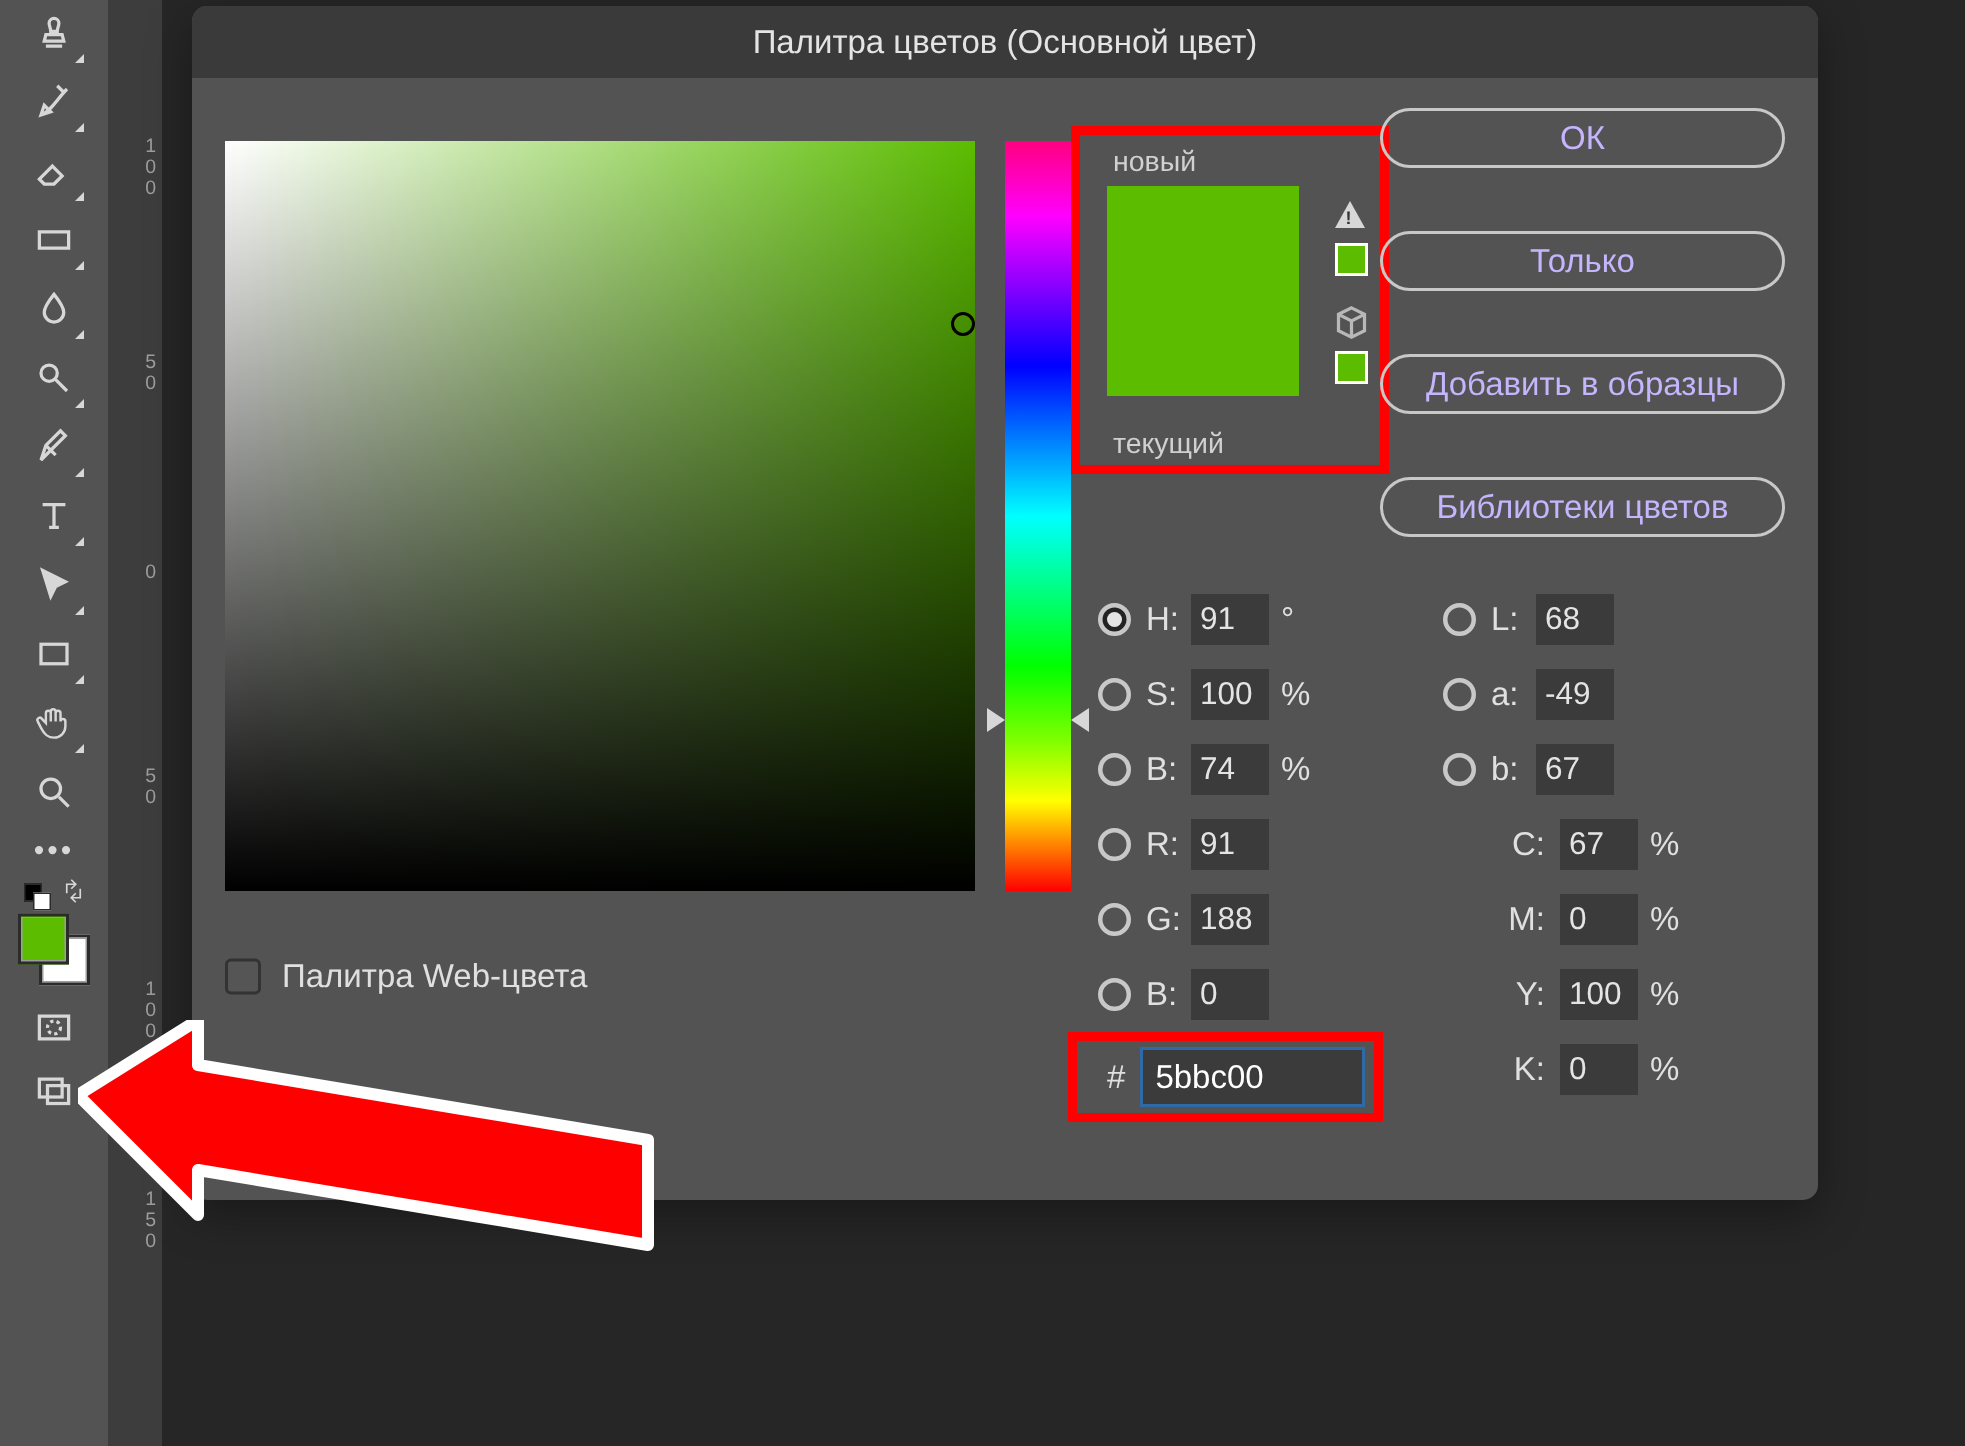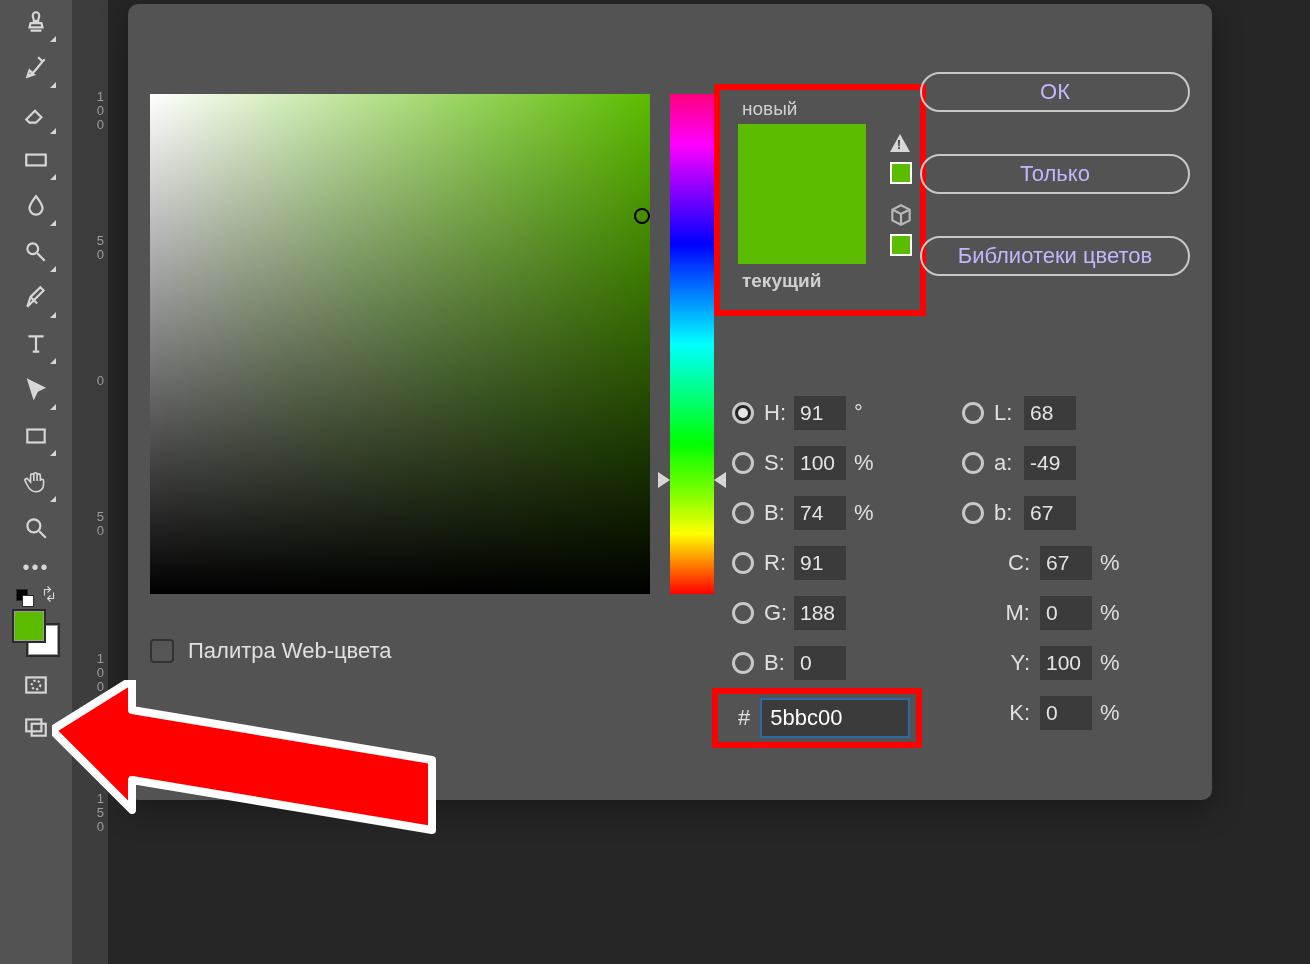--- a/index.html
+++ b/index.html
@@ -50,21 +50,21 @@
   .hue-handles { position:absolute; top:0; left:0; width:100%; height:100%; }
   .hue-handle-l, .hue-handle-r { position:absolute; width:0; height:0; top:378px; }
   .hue-handle-l { left:-12px; border-top:8px solid transparent; border-bottom:8px solid transparent; border-left:12px solid #d7d7d7; }
   .hue-handle-r { right:-12px; border-top:8px solid transparent; border-bottom:8px solid transparent; border-right:12px solid #d7d7d7; }
 
   
   .preview { position:absolute; left:596px; top:90px; width:192px; height:212px; }
   .hl-preview { position:absolute; left:-10px; top:-10px; right:-10px; bottom:-10px; border:6px solid #ff0000; }
   .preview .lbl { color:#d0d0d0; font-size:19px; }
   .preview .lbl.new { position:absolute; left:18px; top:4px; }
-  .preview .lbl.cur { position:absolute; left:18px; top:176px;font-weight:bold; }
+  .preview .lbl.cur { position:absolute; left:18px; top:192px; }
   .preview .patch { position:absolute; left:14px; top:30px; width:128px; height:140px; background:#5bbc00; }
   .preview .warn { position:absolute; right:6px; top:40px; width:0; height:0; border-left:10px solid transparent; border-right:10px solid transparent; border-bottom:18px solid #d7d7d7; }
   .preview .warn::after{ content:"!"; position:absolute; left:-3px; top:4px; color:#333; font-size:12px; font-weight:bold;}
   .preview .mini1 { position:absolute; right:4px; top:68px; width:22px; height:22px; background:#5bbc00; border:2px solid #fff; }
   .preview .cube svg{ width:26px; height:26px; stroke:#b8b8b8; fill:none; stroke-width:2;}
   .preview .cube { position:absolute; right:2px; top:108px; }
   .preview .mini2 { position:absolute; right:4px; top:140px; width:22px; height:22px; background:#5bbc00; border:2px solid #fff; }
 
   
   .btncol { position:absolute; right:22px; top:68px; width:270px; }
@@ -229,20 +229,21 @@
   <div class="tick" style="top:792px;">
       <span>1</span>
       <span>5</span>
       <span>0</span>
     </div>
 </div>
 
 <div class="canvas"></div>
 
 <div class="dialog">
+  <div class="titlebar">Палитра цветов (Основной цвет)</div>
 
   <div class="sv-picker">
     <div class="sv-cursor"></div>
   </div>
 
   <div class="hue-slider">
     <div class="hue-handles">
       <div class="hue-handle-l"></div>
         <div class="hue-handle-r"></div>
     </div>
@@ -257,20 +258,21 @@
     <div class="cube"><svg viewBox="0 0 24 24">
           <path d="M12 3l8 4v10l-8 4-8-4V7zM4 7l8 4 8-4M12 11v10"></path>
         </svg></div>
     <div class="mini2"></div>
     <div class="lbl cur">текущий</div>
   </div>
 
   <div class="btncol">
     <div class="pbtn">ОК</div>
     <div class="pbtn">Только</div>
+    <div class="pbtn">Добавить в образцы</div>
     <div class="pbtn">Библиотеки цветов</div>
   </div>
 
   <div class="webonly">
     <div class="cbx"></div>
     <div>Палитра Web-цвета</div>
   </div>
 
   <div class="fields">
     <div class="frow">

